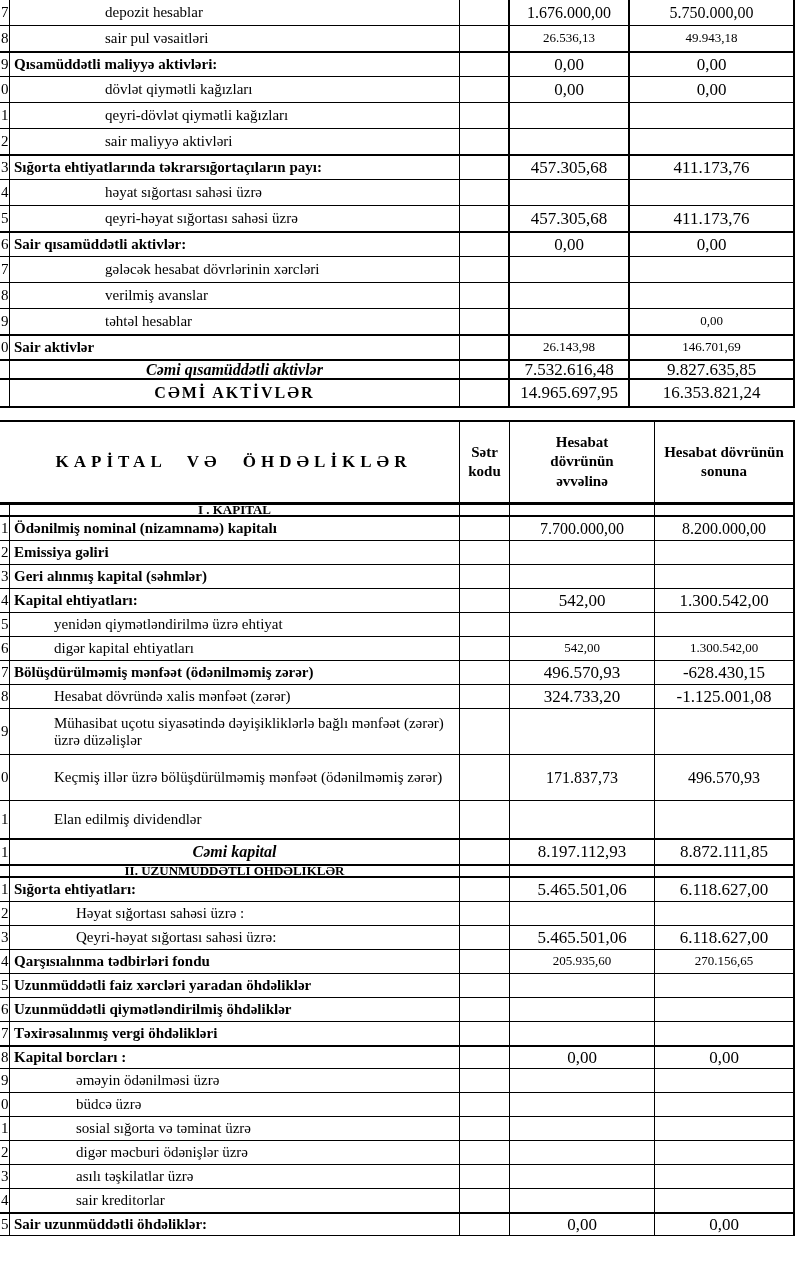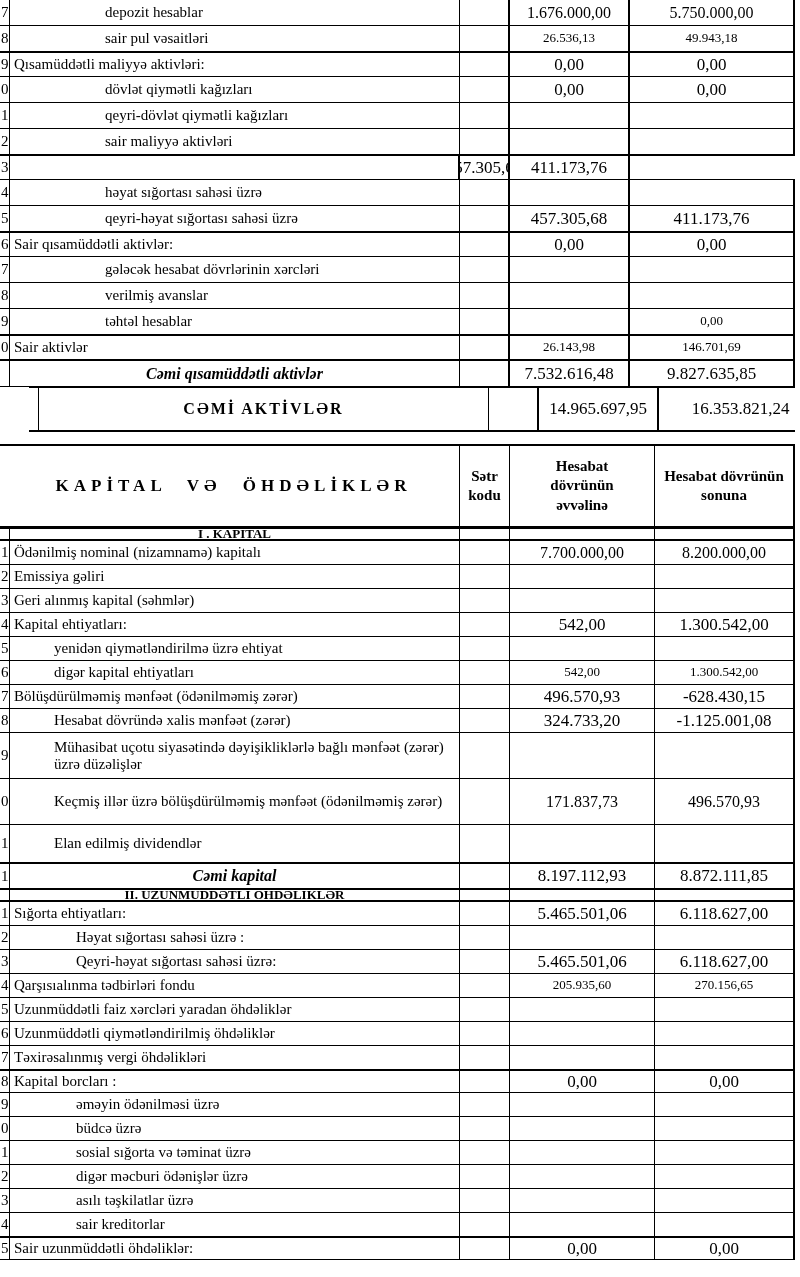--- a/index.html
+++ b/index.html
@@ -16,32 +16,32 @@
     box-sizing:border-box;border-right:1px solid #000;display:flex;align-items:center;
     overflow:hidden;font-size:15px;line-height:1.12;
   }
   .v2{border-right:2px solid #000;}
   .top .code,.top .v1{border-right:2px solid #000;}
   .num{padding-left:1px;}
   .label{padding-left:4px;}
   .top .ind1{padding-left:95px;}
   .bottom .ind1{padding-left:44px;}
   .bottom .ind2{padding-left:66px;}
-  .b{font-weight:normal;}
+  .b{font-weight:bold;}
   .v1,.v2{justify-content:center;text-align:center;}
   .v-sm{font-size:13px;}
   .v-md{font-size:16px;}
   .v-lg{font-size:17px;}
   
   .tt{border-top:2px solid #000;margin-top:-1px;}
   .row.section{border-top:2px solid #000;border-bottom:2px solid #000;margin-top:-1px;}
   .row.subtotal{border-top:2px solid #000;margin-top:-1px;}
   .row.grandtotal{border-top:2px solid #000;border-bottom:2px solid #000;margin-top:-1px;}
-  .top .row.subtotal{height:28px;}
-  .top .row.grandtotal{height:46px;margin-left:29px;}
+  .top .row.subtotal{height:20px;}
+  .top .row.grandtotal{height:30px;}
   .bottom .row.subtotal{height:27px;}
   .bottom .row.section{height:14px;}
   .bottom .row.twoline{height:46px;}
   .bottom .row.tall{height:38px;}
   .sec-label{justify-content:center;font-weight:bold;font-size:13px;padding-left:0;text-align:center;}
   .total-italic{justify-content:center;font-weight:bold;font-style:italic;font-size:16px;padding-left:0;}
   .total-caps{justify-content:center;font-weight:bold;font-size:16px;letter-spacing:2px;padding-left:0;}
   
   .bottom .header-row{height:84px;border-top:2px solid #000;border-bottom:2px solid #000;}
   .span2{grid-column:1 / 3;}
@@ -92,20 +92,21 @@
     </div>
     <div class="row">
       <div class="cell num">2</div>
       <div class="cell label ind1">sair maliyyə aktivləri</div>
       <div class="cell code"></div>
       <div class="cell v1 v-md"></div>
       <div class="cell v2 v-md"></div>
     </div>
     <div class="row tt">
       <div class="cell num">3</div>
+      <div class="cell label ind0 b">Sığorta ehtiyatlarında təkrarsığortaçıların payı:</div>
       <div class="cell code"></div>
       <div class="cell v1 v-lg">457.305,68</div>
       <div class="cell v2 v-lg">411.173,76</div>
     </div>
     <div class="row">
       <div class="cell num">4</div>
       <div class="cell label ind1">həyat sığortası sahəsi üzrə</div>
       <div class="cell code"></div>
       <div class="cell v1 v-md"></div>
       <div class="cell v2 v-md"></div>

